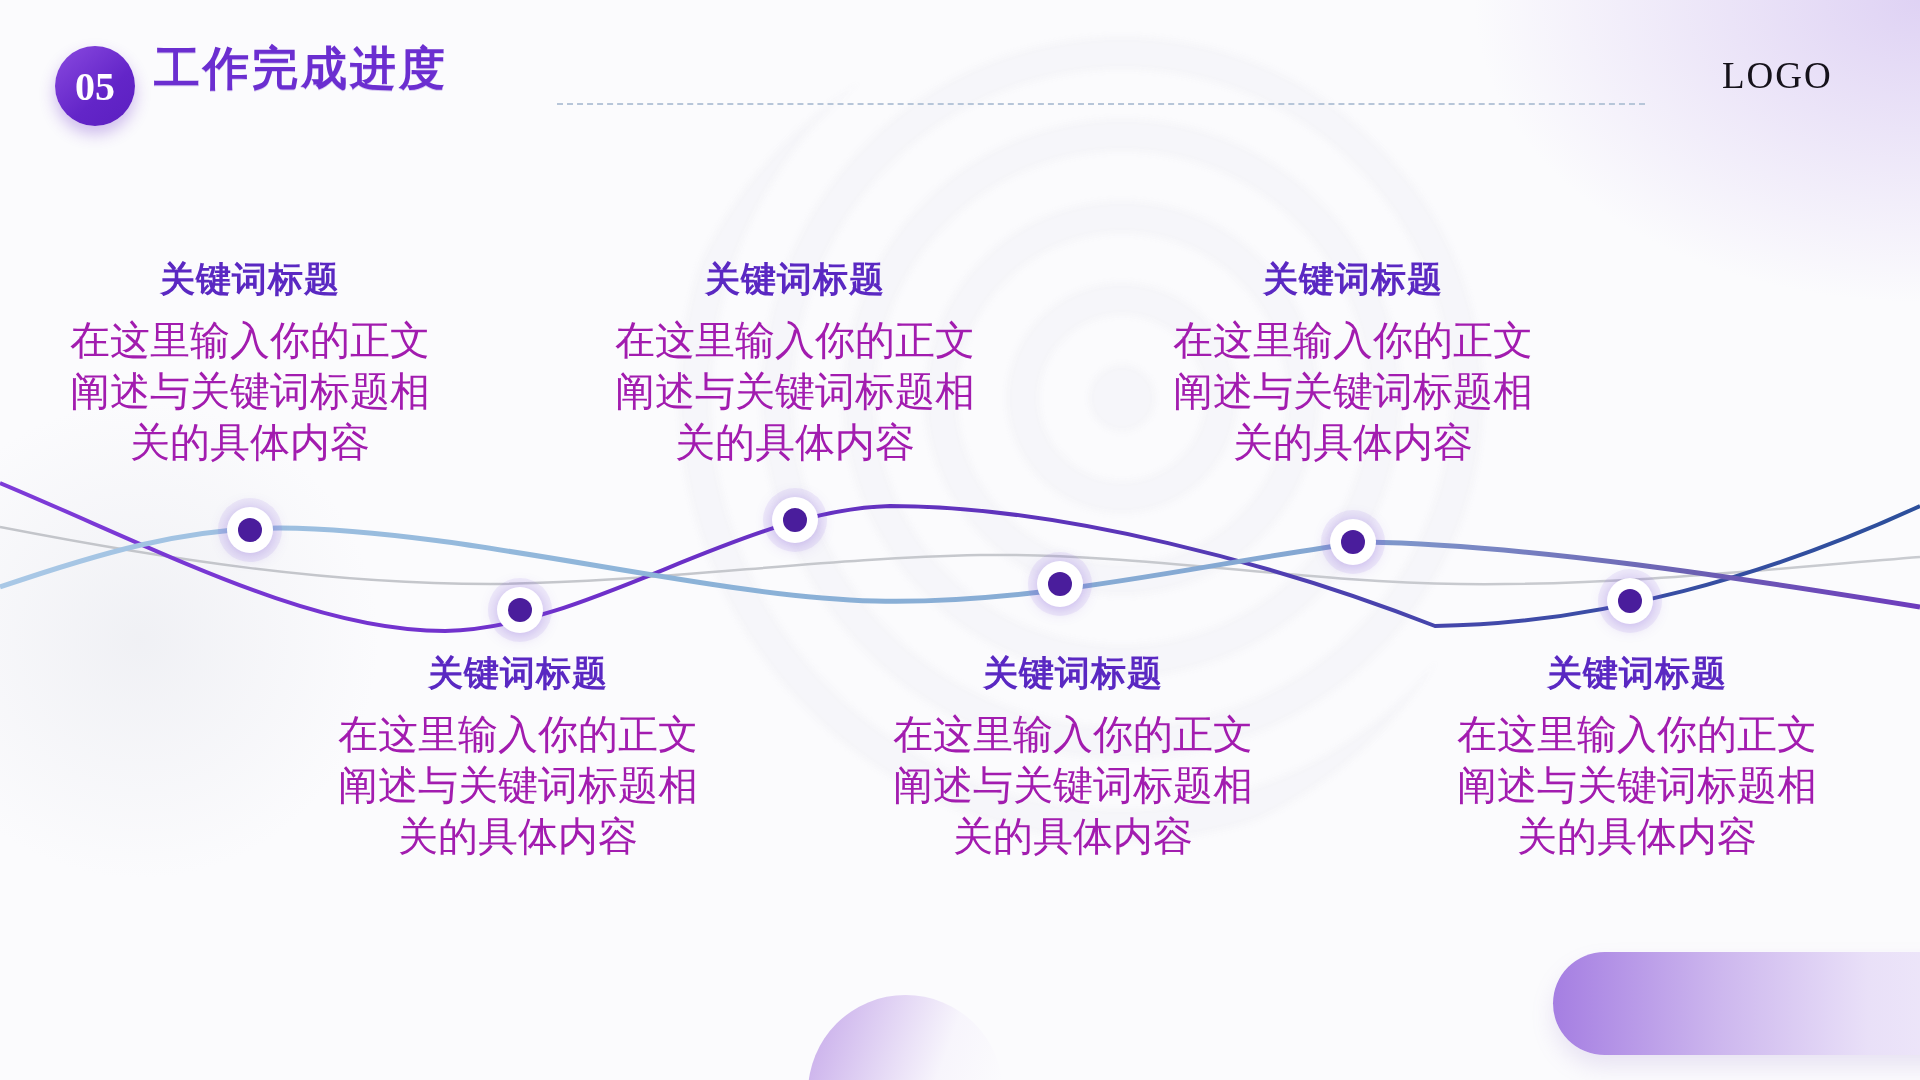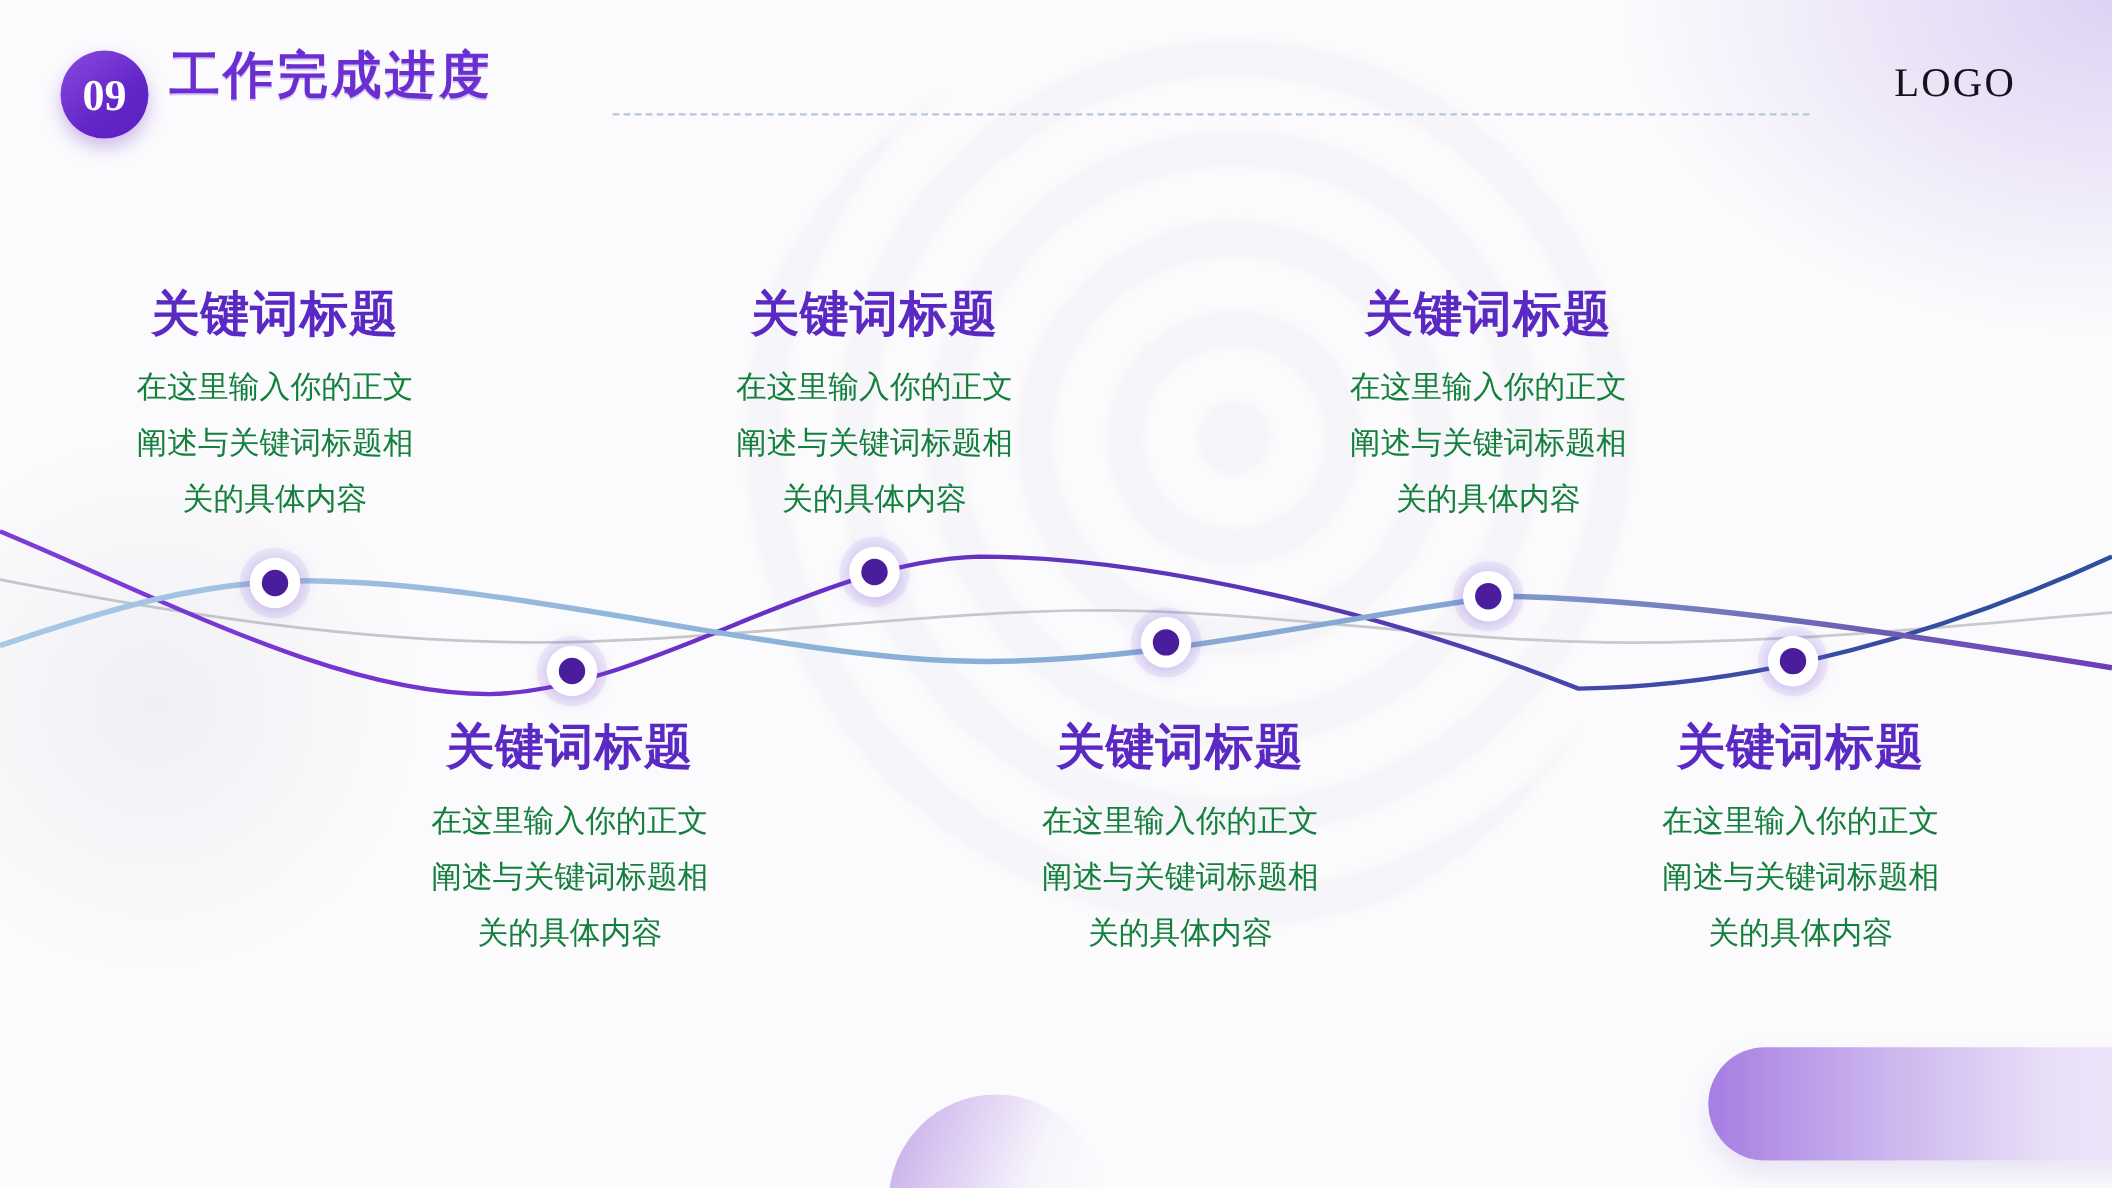--- a/index.html
+++ b/index.html
@@ -46,24 +46,24 @@
   }
   .logo {
     position:absolute; left:1722px; top:54px;
     font-size:37px; color:#15121a; letter-spacing:2px;
   }
   
   .block { position:absolute; width:420px; transform:translateX(-50%); text-align:center; }
   .row-top    { top:256px; }
   .row-bottom { top:650px; }
   .block-title {
-    font-size:44px; font-weight:bold; color:#5a28c2;
+    font-size:35px; font-weight:bold; color:#5a28c2;
     letter-spacing:1px; margin-bottom:12px;
   }
-  .block-line { font-size:28px; line-height:51px; color:#15803d; }
+  .block-line { font-size:40px; line-height:51px; color:#a21caf; }
   
   .wave-svg { position:absolute; left:0; top:0; pointer-events:none; }
   .node {
     position:absolute; width:46px; height:46px; border-radius:50%;
     background:#ffffff; transform:translate(-50%,-50%);
     display:flex; align-items:center; justify-content:center;
     box-shadow:0 0 0 9px rgba(140,100,228,0.10), 0 2px 16px rgba(104,58,200,0.35);
   }
   .node-dot { width:24px; height:24px; border-radius:50%; background:#4a1d9c; }
   
@@ -129,21 +129,21 @@
     <span class="node-dot"></span>
   </div>
 <div class="node" style="left:1353px; top:542px;">
     <span class="node-dot"></span>
   </div>
 <div class="node" style="left:1630px; top:601px;">
     <span class="node-dot"></span>
   </div>
 
 <div class="badge">
-  <span>09</span>
+  <span>05</span>
 </div>
 <h1 class="page-title">工作完成进度</h1>
 <div class="title-dashes"></div>
 <div class="logo">LOGO</div>
 
 <div class="block row-top" style="left:250px;">
   <div class="block-title">关键词标题</div>
   <div class="block-line">在这里输入你的正文</div>
   <div class="block-line">阐述与关键词标题相</div>
   <div class="block-line">关的具体内容</div>

